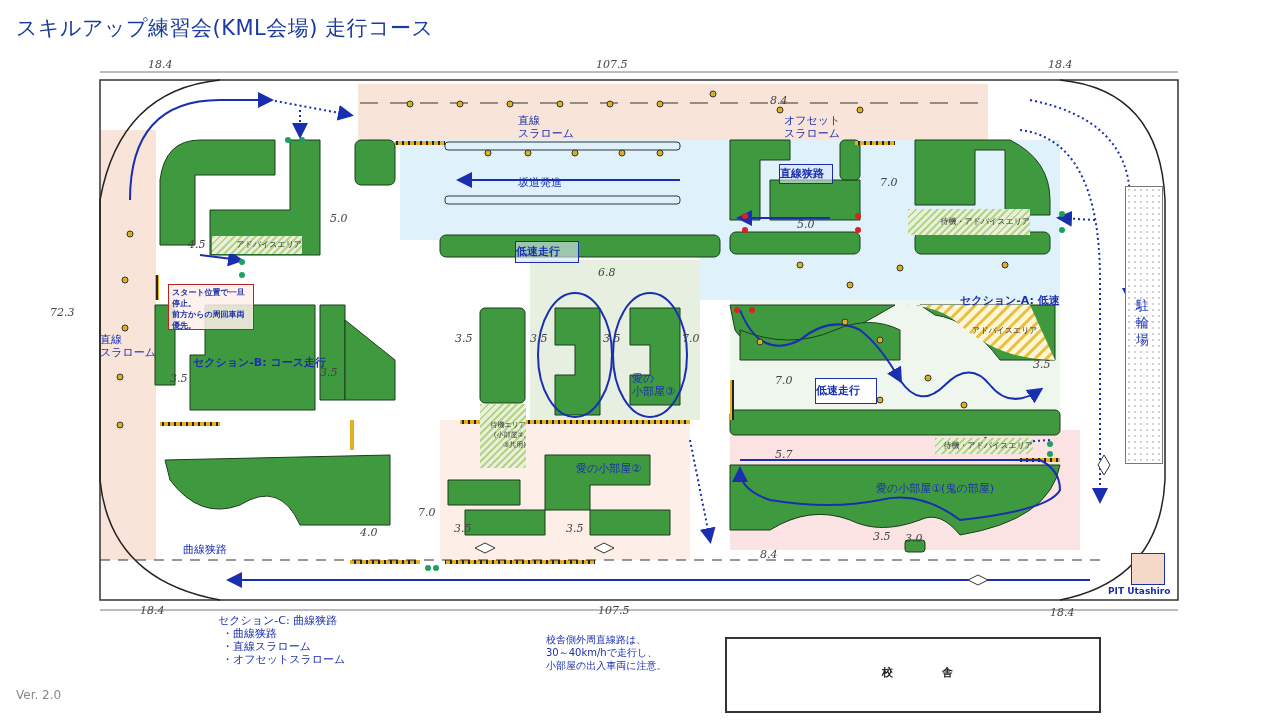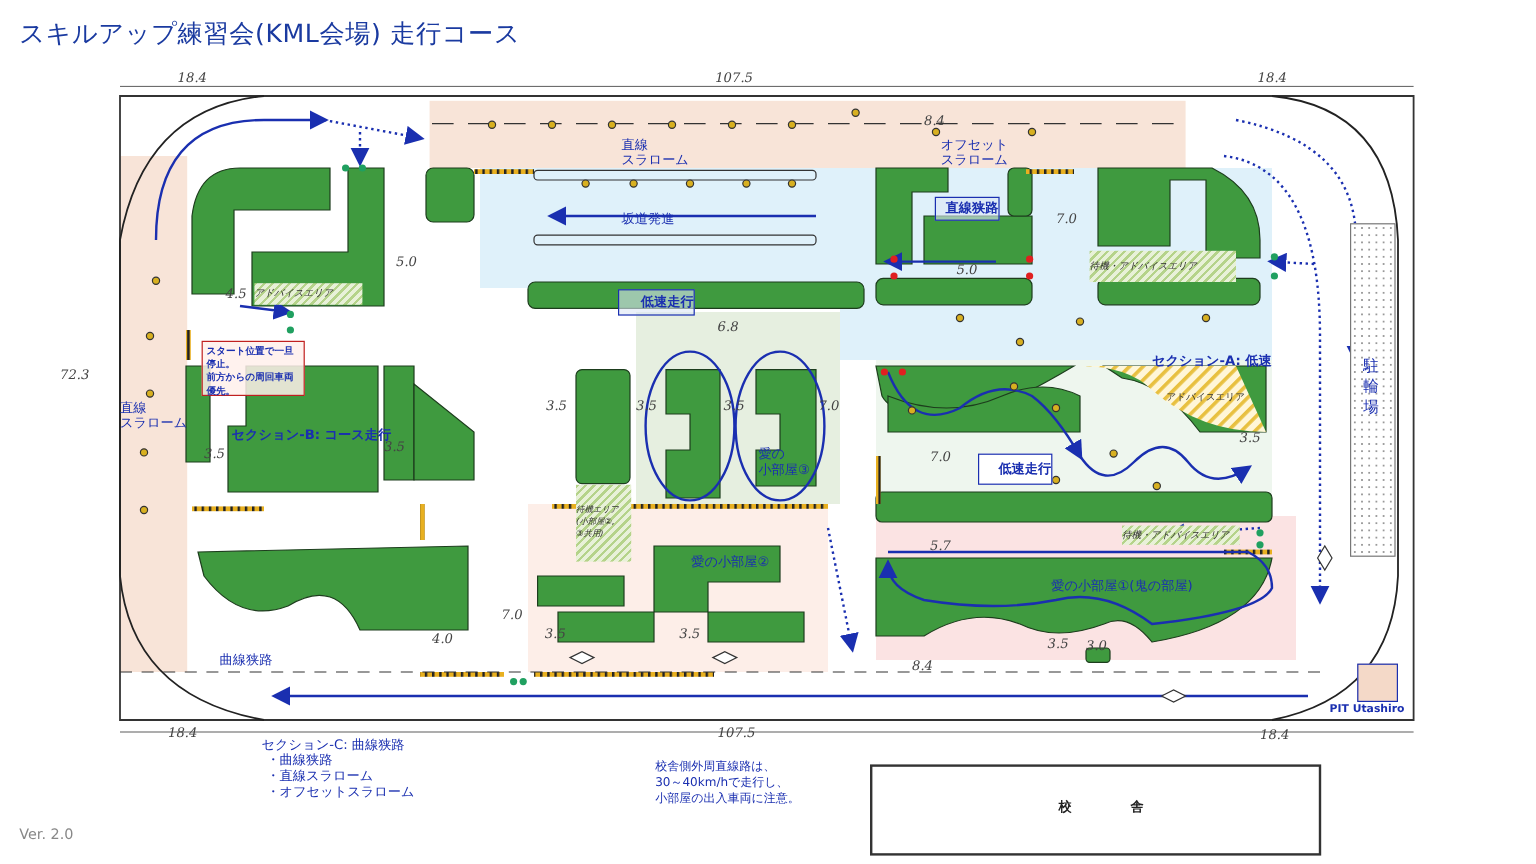--- a/index.html
+++ b/index.html
@@ -3,23 +3,23 @@
 <meta charset="utf-8">
 <style>
   html,body{margin:0;padding:0;background:#fff;}
   body{width:1280px;height:720px;position:relative;overflow:hidden;font-family:"DejaVu Sans",sans-serif;}
   .title{position:absolute;left:16px;top:14px;font-size:21px;color:#1a3aa0;letter-spacing:0.5px;}
   .ver{position:absolute;left:16px;top:688px;font-size:12px;color:#888;}
   svg{position:absolute;left:0;top:0;}
   .lbl{position:absolute;color:#1a2fb0;font-weight:bold;font-size:11px;line-height:13px;white-space:nowrap;}
   .lbl-n{position:absolute;color:#1a2fb0;font-size:11px;line-height:13px;white-space:nowrap;}
   .dim{position:absolute;font-family:"DejaVu Serif",serif;font-style:italic;font-size:11px;color:#444;white-space:nowrap;}
-  .box{position:absolute;border:1px solid #1a2fb0;background:rgba(220,230,245,0.6);color:#1a2fb0;font-size:11px;font-weight:bold;text-align:right;}
+  .box{position:absolute;border:1px solid #1a2fb0;background:rgba(220,230,245,0.6);color:#1a2fb0;font-size:11px;font-weight:bold;text-align:left;}
   .note{position:absolute;border:1px solid #c02020;background:rgba(255,240,235,0.85);color:#1a2fb0;font-size:8px;font-weight:bold;line-height:11px;padding:2px 3px;}
-  .hatch{position:absolute;background:repeating-linear-gradient(135deg,#b5d38a 0 2px,#e8f1d8 2px 5px);color:#333;font-size:8px;text-align:left;font-style:italic;}
+  .hatch{position:absolute;background:repeating-linear-gradient(135deg,#b5d38a 0 2px,#e8f1d8 2px 5px);color:#333;font-size:8px;text-align:right;}
   .parking{position:absolute;border:1px solid #777;background-color:#fff;background-image:radial-gradient(#999 0.6px,transparent 0.8px);background-size:6px 6px;}
   .school{position:absolute;border:2px solid #333;background:#fff;}
   .school span{position:absolute;top:26px;font-size:11px;font-weight:bold;color:#222;}
   .pit{position:absolute;left:1131px;top:553px;width:32px;height:30px;border:1px solid #1a2fb0;background:#f4d9c8;}
   .pit-lbl{position:absolute;left:1108px;top:586px;font-size:9px;font-weight:bold;color:#1a2fb0;}
 </style>
 </head>
 <body>
 
 <div class="title">スキルアップ練習会(KML会場) 走行コース</div>

